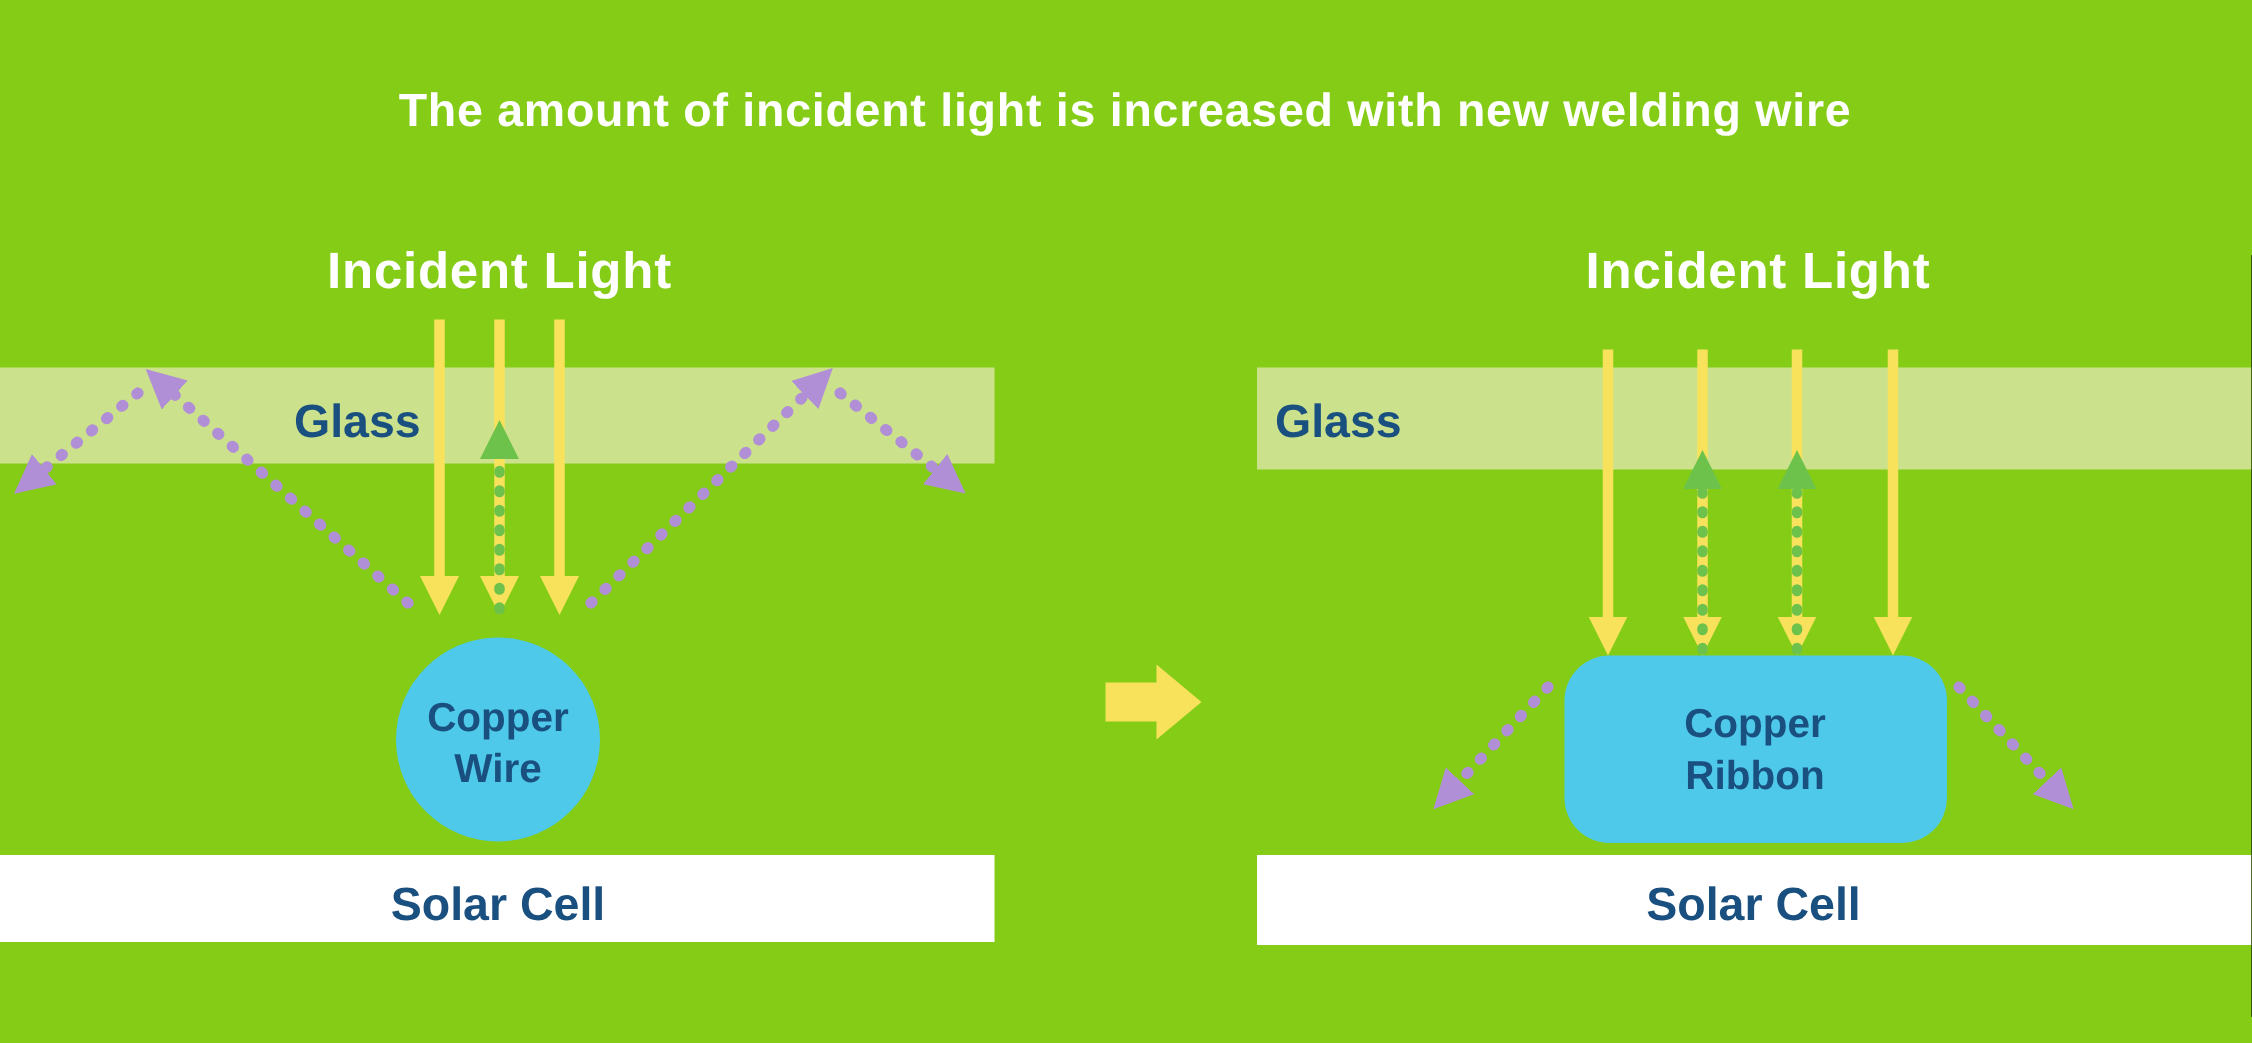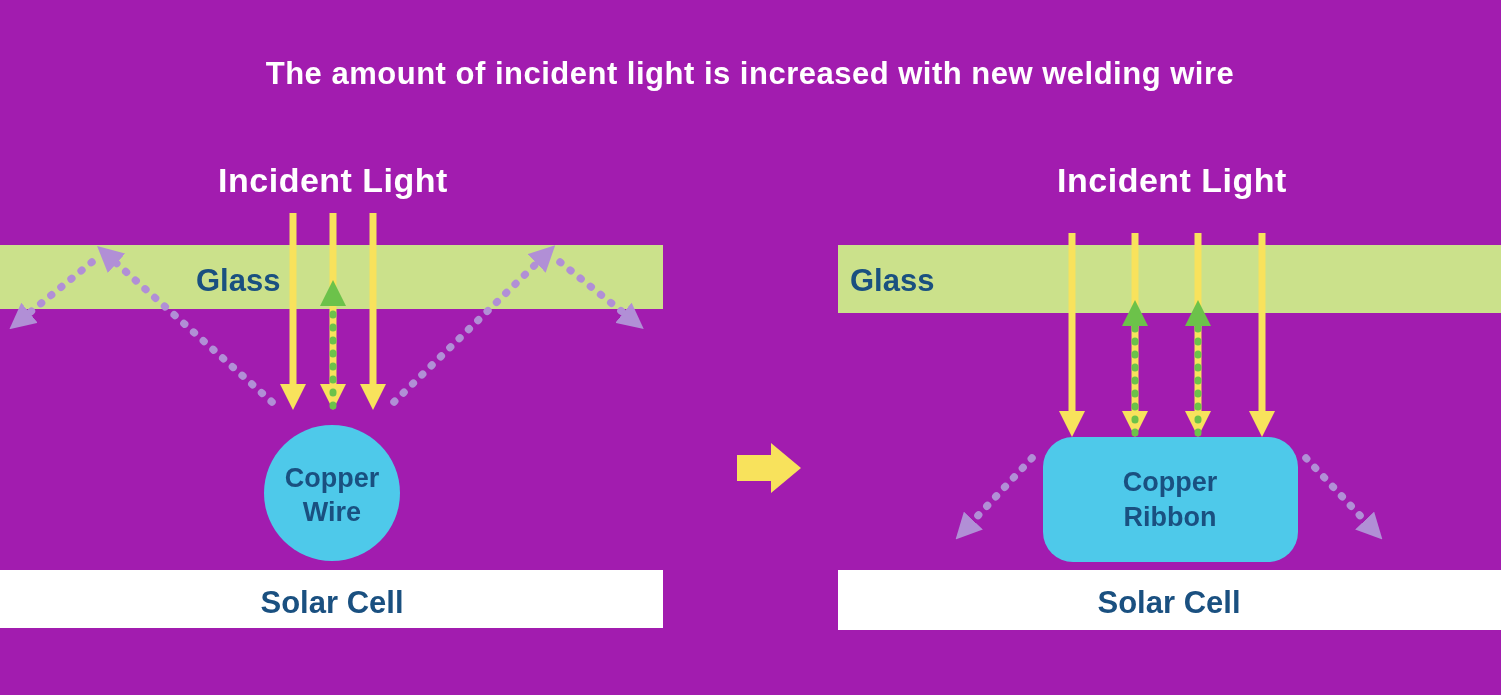--- a/index.html
+++ b/index.html
@@ -5,21 +5,21 @@
   html, body {
     margin: 0;
     padding: 0;
     background: #000000;
     font-family: "Liberation Sans", sans-serif;
   }
   .stage {
     position: relative;
     width: 1501px;
     height: 695px;
-    background: #a21caf;
+    background: #84cc16;
     overflow: hidden;
   }
   svg { display: block; }
   text { font-family: "Liberation Sans", sans-serif; }
   .title-text {
     font-size: 31px;
     font-weight: 700;
     fill: #ffffff;
     letter-spacing: 0.5px;
   }

